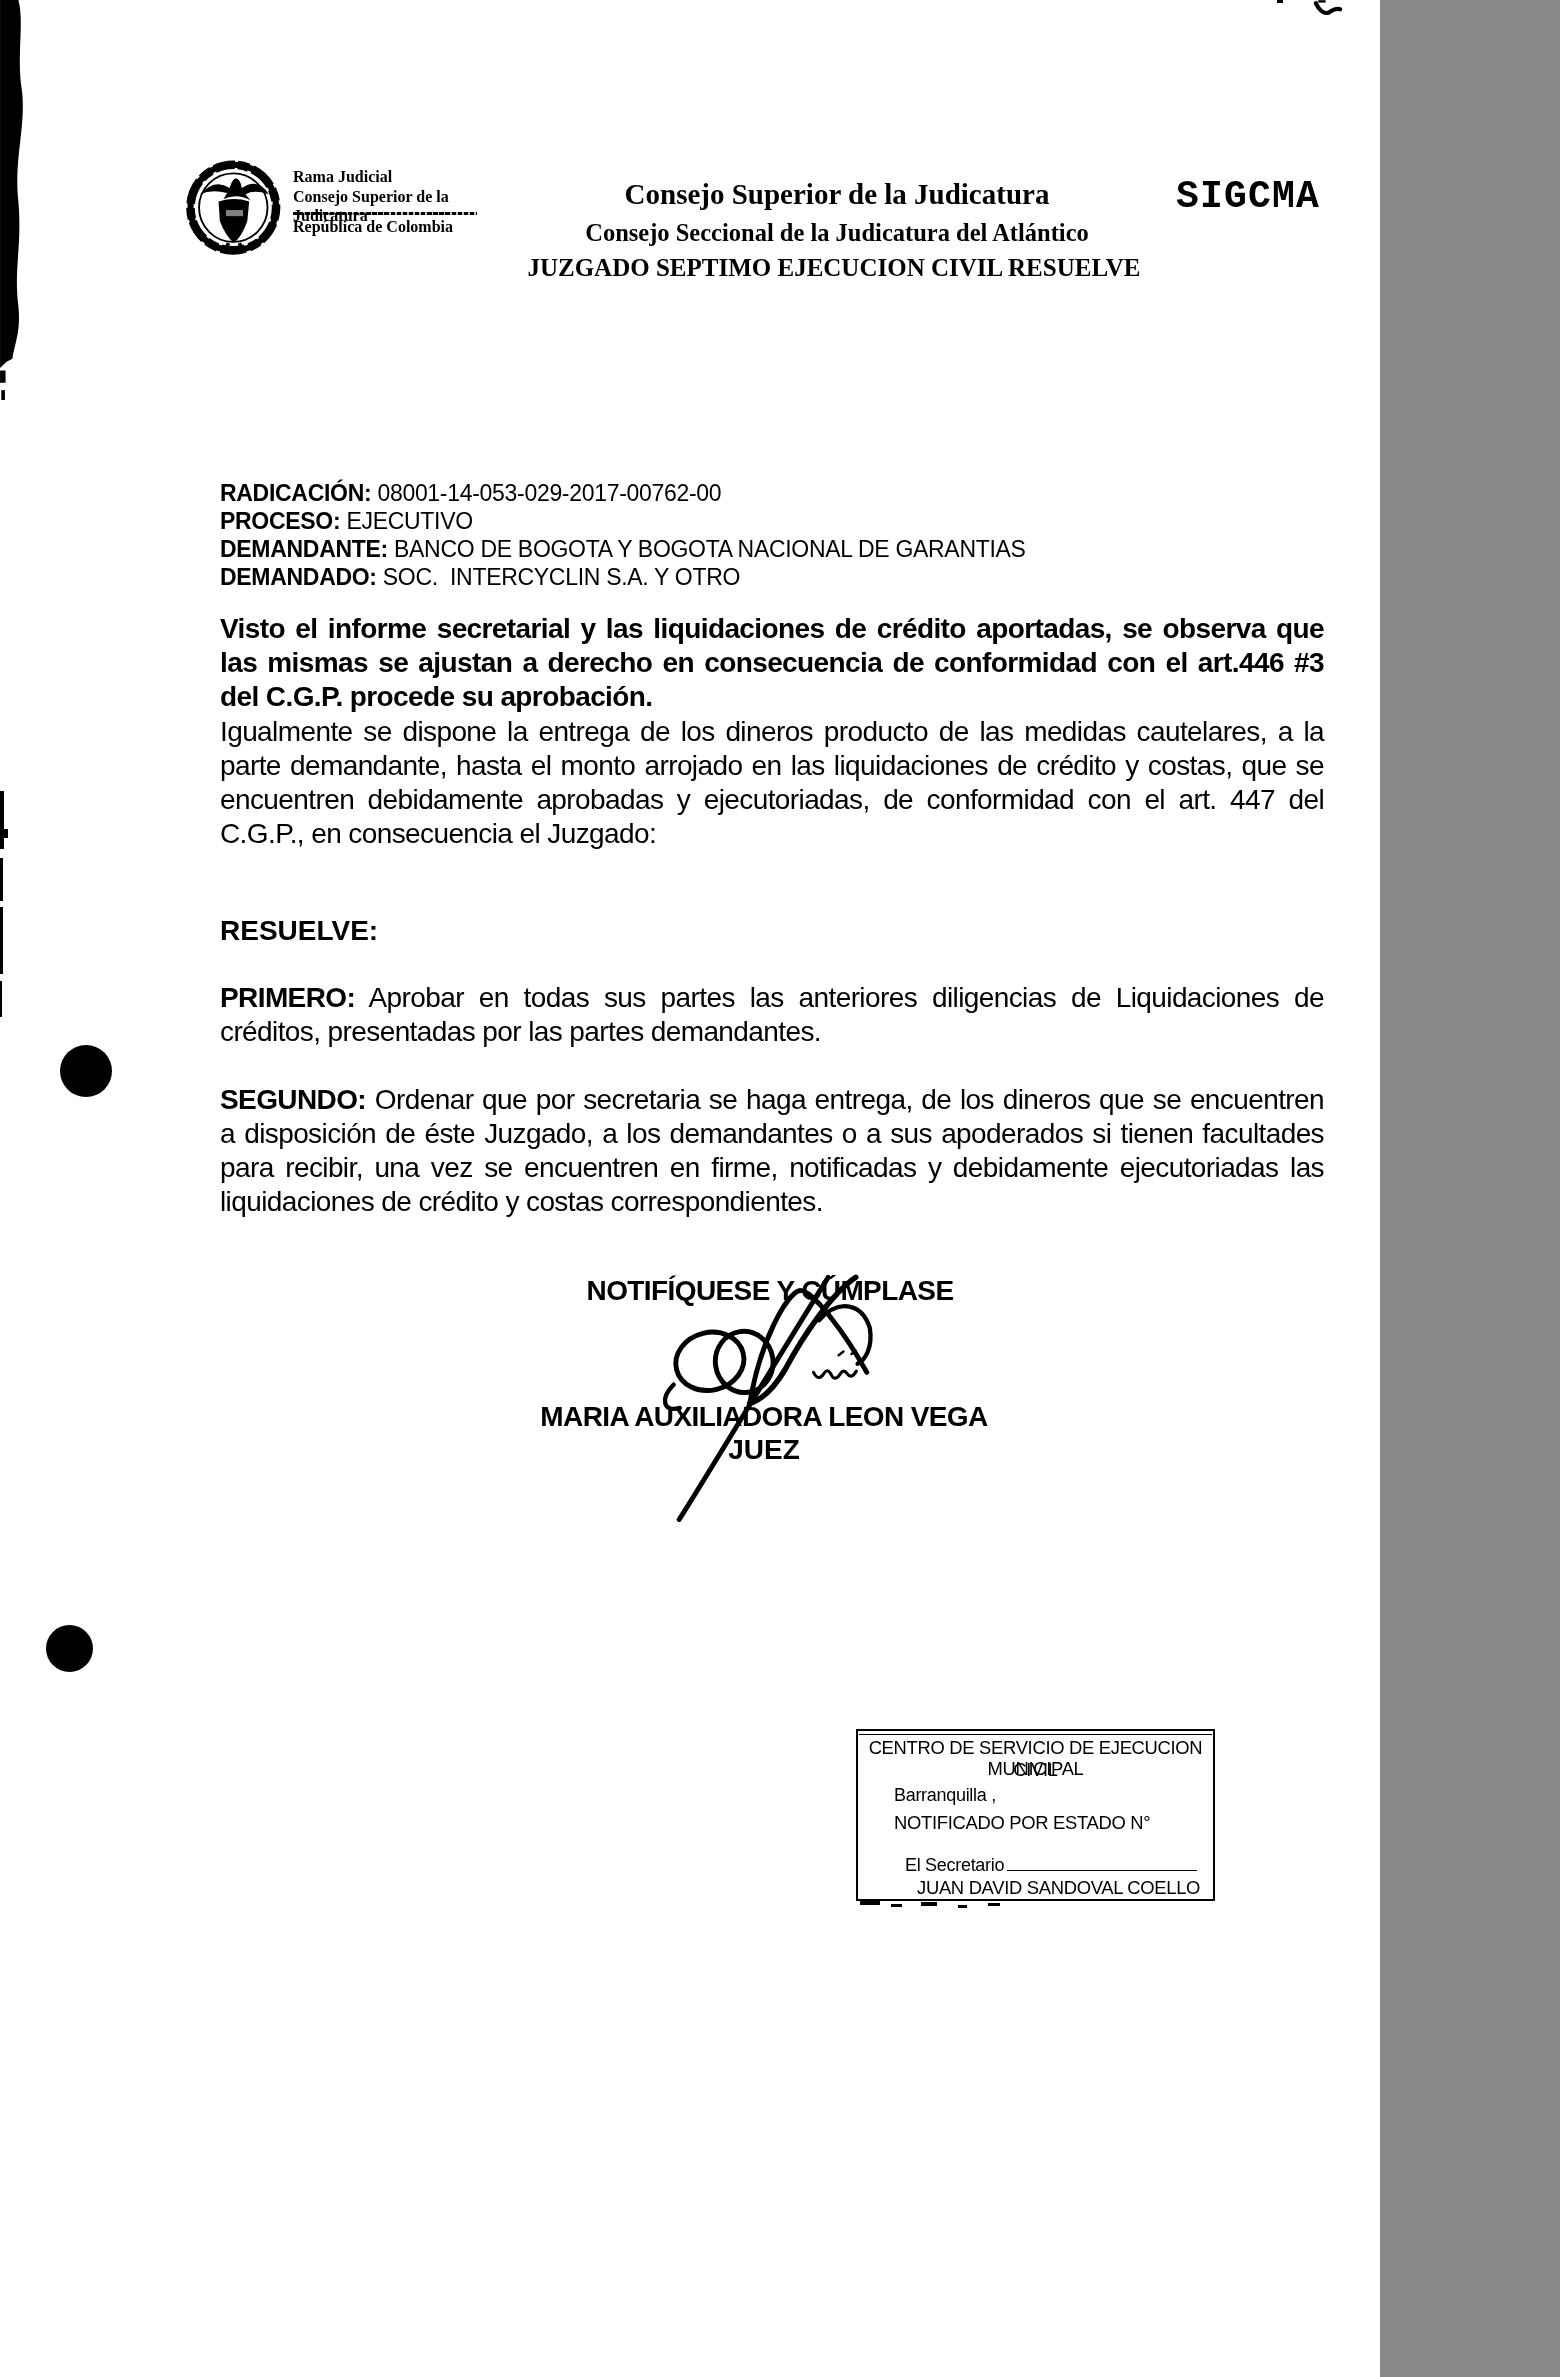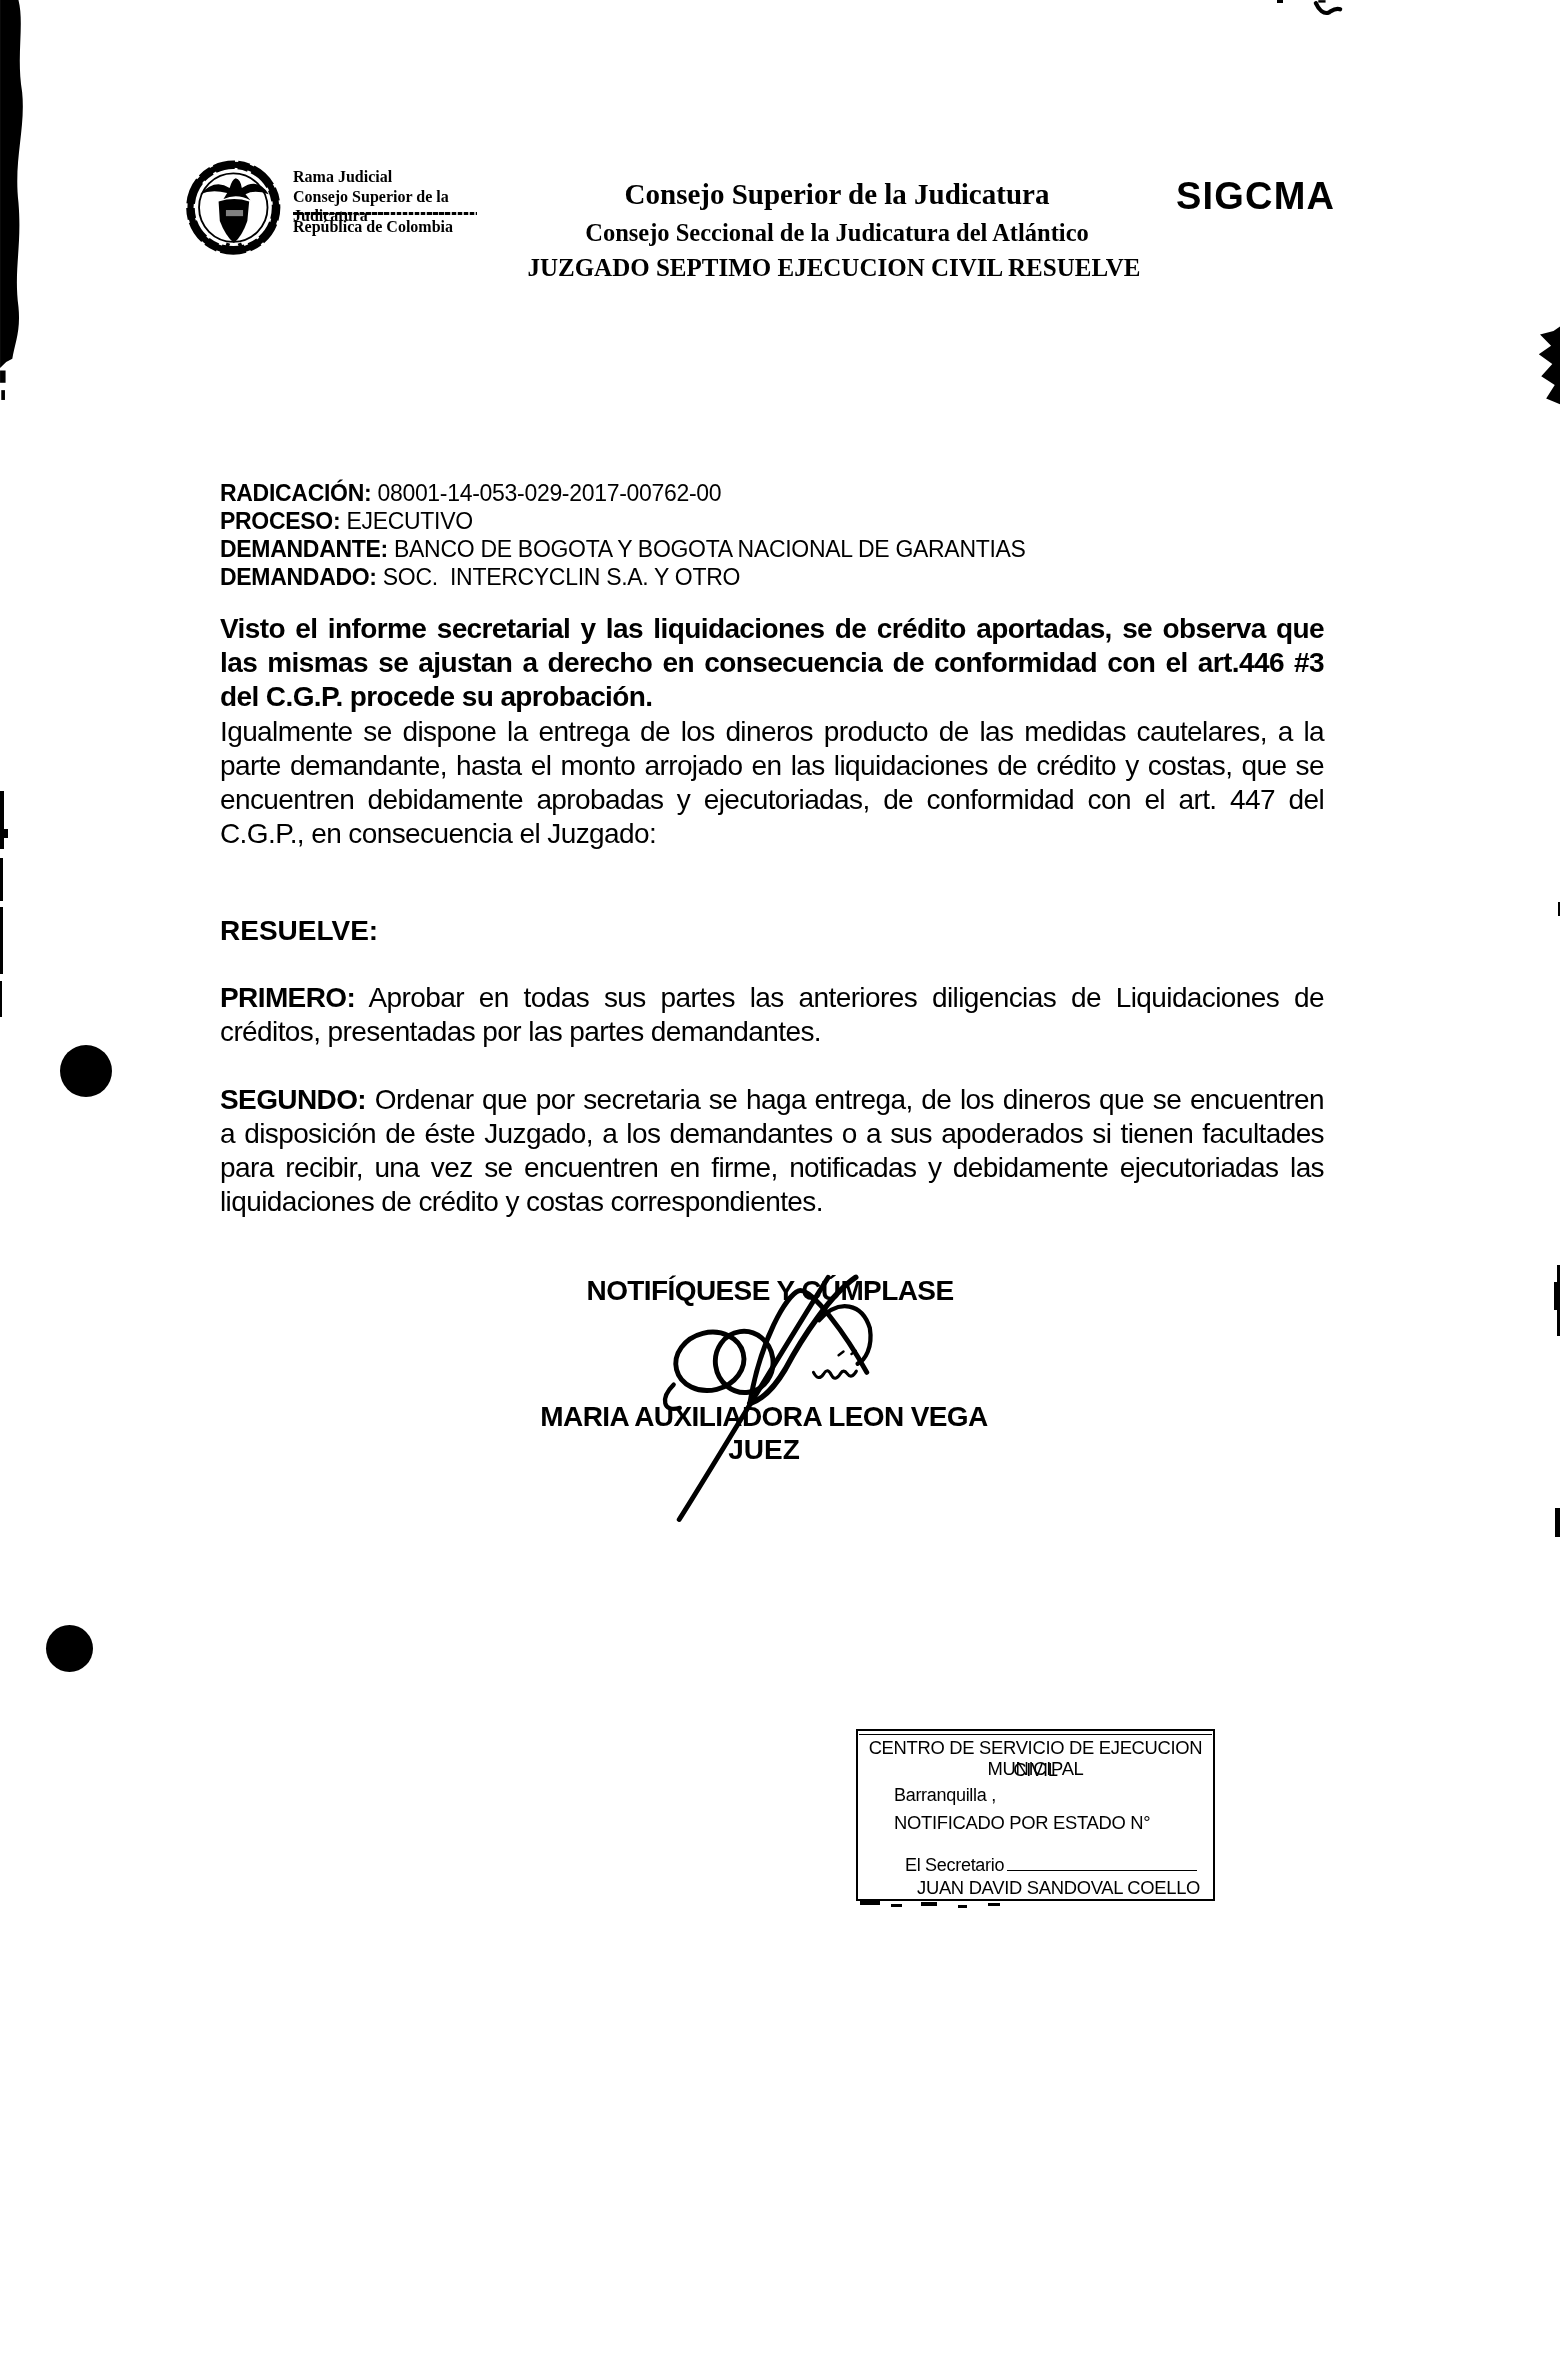--- a/index.html
+++ b/index.html
@@ -1,29 +1,29 @@
 <!DOCTYPE html>
 <html style="font-size:9.8px"><head>
 <meta charset="utf-8">
 <style>
   html,body{margin:0;padding:0;background:#888;}
-  #page{position:relative;width:1560px;height:2377px;background:#ffffff;overflow:hidden;
+  #page{position:relative;width:1380px;height:2377px;background:#ffffff;overflow:hidden;
         font-family:"Liberation Sans",sans-serif;color:#000;}
   .abs{position:absolute;}
   
   .seal{left:183px;top:155px;width:103px;height:107px;}
   .logo-text{left:293px;top:167px;width:202px;font-family:"Liberation Serif",serif;
              font-weight:bold;font-size:16px;line-height:19.6px;color:#000;}
   .logo-sep{left:293px;top:212px;width:184px;height:2.5px;
             background:repeating-linear-gradient(90deg,#000 0 4.3px,rgba(0,0,0,.25) 4.3px 6.1px);}
   .logo-rep{left:293px;top:218px;font-family:"Liberation Serif",serif;font-weight:bold;font-size:16px;}
   .title-wrap{left:509px;top:178px;width:656px;text-align:center;font-family:"Liberation Serif",serif;font-weight:bold;}
   .title1{font-size:29px;line-height:33px;}
   .title2{font-size:24.5px;line-height:29.4px;margin-top:7.4px;}
-  .sigcma{left:1176px;top:175px;font-family:Liberation Sans, sans-serif;font-weight:bold;
+  .sigcma{left:1176px;top:175px;font-family:Liberation Mono, monospace;font-weight:bold;
           font-size:38px;letter-spacing:1.2px;}
   .court{left:466px;top:254px;width:736px;text-align:center;font-family:"Liberation Serif",serif;
          font-weight:bold;font-size:25px;}
   
   .dateline{left:255px;top:375px;font-size:29px;letter-spacing:-0.6px;white-space:pre-wrap;}
   .case{left:220px;top:469px;font-size:23px;line-height:28px;letter-spacing:-0.3px;margin-top:10px;}
   .case .lbl{font-weight:bold;}
   .case .val{white-space:pre-wrap;}
   .para{left:220px;width:1104px;font-size:28px;line-height:34px;text-align:justify;
         letter-spacing:-0.6px;}

